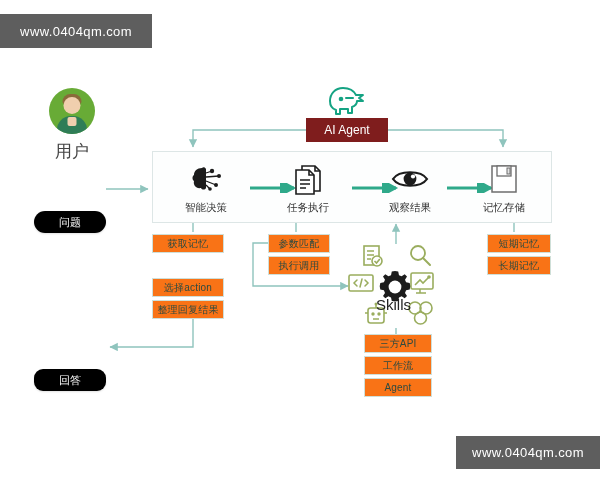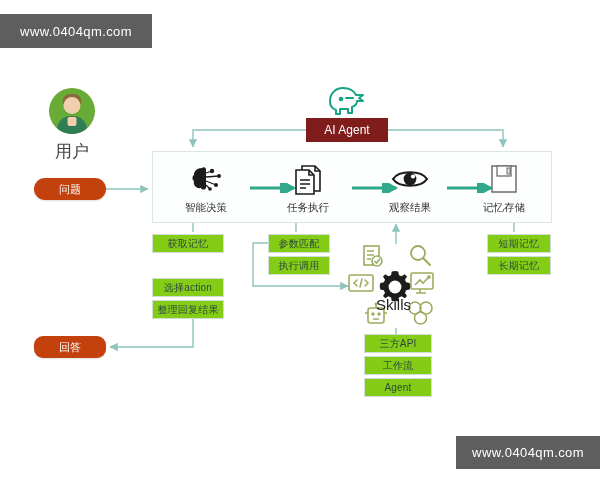--- a/index.html
+++ b/index.html
@@ -45,26 +45,27 @@
   }
   .avatar .collar{
     position:absolute;left:50%;bottom:8px;transform:translateX(-50%);
     width:9px;height:9px;background:#f0cfae;border-radius:2px;
   }
   #user-label{margin-top:6px;font-size:17px;color:#444;}
 
   
   .pill{
     position:absolute;
-    background:#c2410c;
+    background:#000000;
     color:#ffffff;
     border-radius:13px;
     font-size:11px;
     display:flex;align-items:center;justify-content:center;
     box-shadow:0 1px 2px rgba(0,0,0,.12);
+    margin-top:33px;
   }
   #pill-question{left:34px;top:178px;width:72px;height:22px;}
   #pill-answer{left:34px;top:336px;width:72px;height:22px;border-radius:9px;}
 
   
   #ai-agent-box{
     position:absolute;left:306px;top:118px;width:82px;height:24px;
     background:#7f1d1d;color:#fff;font-size:12px;
     display:flex;align-items:center;justify-content:center;
   }
@@ -81,21 +82,21 @@
   #node-decide{left:8px;}
   #node-exec{left:110px;}
   #node-observe{left:212px;}
   #node-memory{left:306px;}
 
   .flow-arrow{position:absolute;top:31px;width:58px;height:10px;}
 
   
   .sbox{
     position:absolute;
-    background:#84cc16;
+    background:#f97316;
     border:1px solid #cfdfd8;
     color:#2e4a40;
     font-size:10px;
     display:flex;align-items:center;justify-content:center;
     letter-spacing:.2px;
   }
 
   
   #skills-cluster{position:absolute;left:352px;top:244px;width:86px;height:84px;}
   #skills-label{

